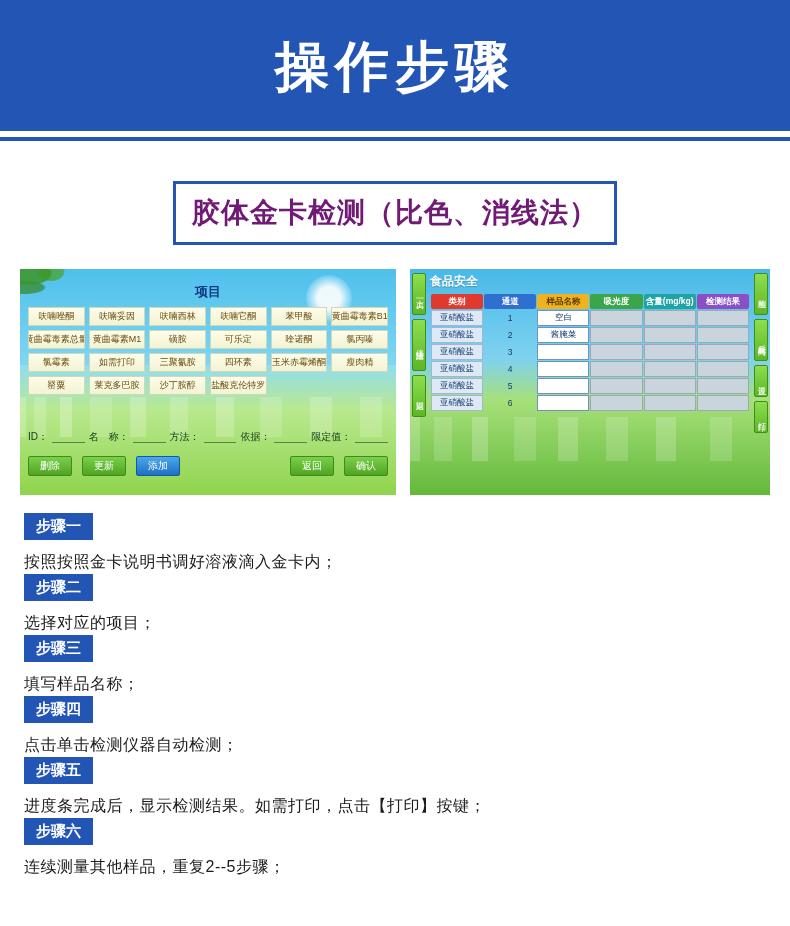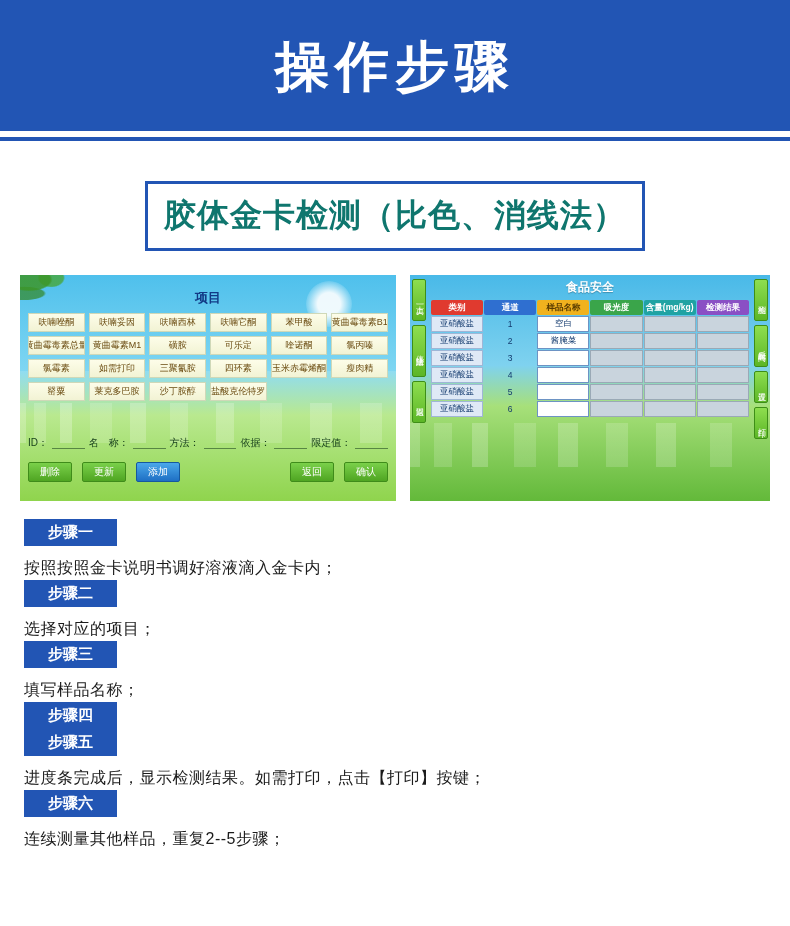--- a/index.html
+++ b/index.html
@@ -39,22 +39,22 @@
   }
   
   .section-title-wrap {
     width: 790px;
     display: flex;
     justify-content: center;
     margin-top: 40px;
   }
   .section-title {
     border: 3px solid #2255b4;
-    color: #0f766e;
-    font-size: 32px;
+    color: #701a75;
+    font-size: 28px;
     font-weight: bold;
     padding: 10px 16px;
     letter-spacing: 1px;
     background: #fff;
   }
   
   .shots {
     display: flex;
     gap: 14px;
     padding: 0 20px;
@@ -216,21 +216,21 @@
   .sbtn.tall { flex: 0 0 52px; }
   .sbtn.med { flex: 0 0 42px; }
   .sbtn.sm  { flex: 0 0 32px; }
   .center-col {
     flex: 1 1 auto;
     position: relative;
     z-index: 2;
     padding: 4px 2px;
   }
   .r-title {
-    text-align: center;
+    text-align: left;
     color: #ffffff;
     font-size: 12px;
     font-weight: bold;
     text-shadow: 0 1px 1px rgba(0,0,0,.25);
     margin-bottom: 3px;
   }
   .tbl {
     width: 100%;
     border-collapse: separate;
     border-spacing: 1px;
@@ -268,21 +268,21 @@
   
   .steps {
     padding: 18px 24px 30px 24px;
   }
   .step-badge {
     display: inline-block;
     background: #2255b4;
     color: #ffffff;
     font-size: 15px;
     font-weight: bold;
-    padding: 4px 24px;
+    padding: 4px 12px;
     margin-top: 14px;
     text-align: center;
   }
   .step-badge:first-child { margin-top: 0; }
   .step-text {
     color: #1b1b1b;
     font-size: 16px;
     line-height: 1.5;
     margin-top: 10px;
     letter-spacing: .5px;
@@ -459,20 +459,21 @@
     <div><span class="step-badge">步骤一</span></div>
     <div class="step-text">按照按照金卡说明书调好溶液滴入金卡内；</div>
 
     <div><span class="step-badge">步骤二</span></div>
     <div class="step-text">选择对应的项目；</div>
 
     <div><span class="step-badge">步骤三</span></div>
     <div class="step-text">填写样品名称；</div>
 
     <div><span class="step-badge">步骤四</span></div>
+    <div class="step-text">点击单击检测仪器自动检测；</div>
 
     <div><span class="step-badge">步骤五</span></div>
     <div class="step-text">进度条完成后，显示检测结果。如需打印，点击【打印】按键；</div>
 
     <div><span class="step-badge">步骤六</span></div>
     <div class="step-text">连续测量其他样品，重复2--5步骤；</div>
   </div>
 
 </div>
 

